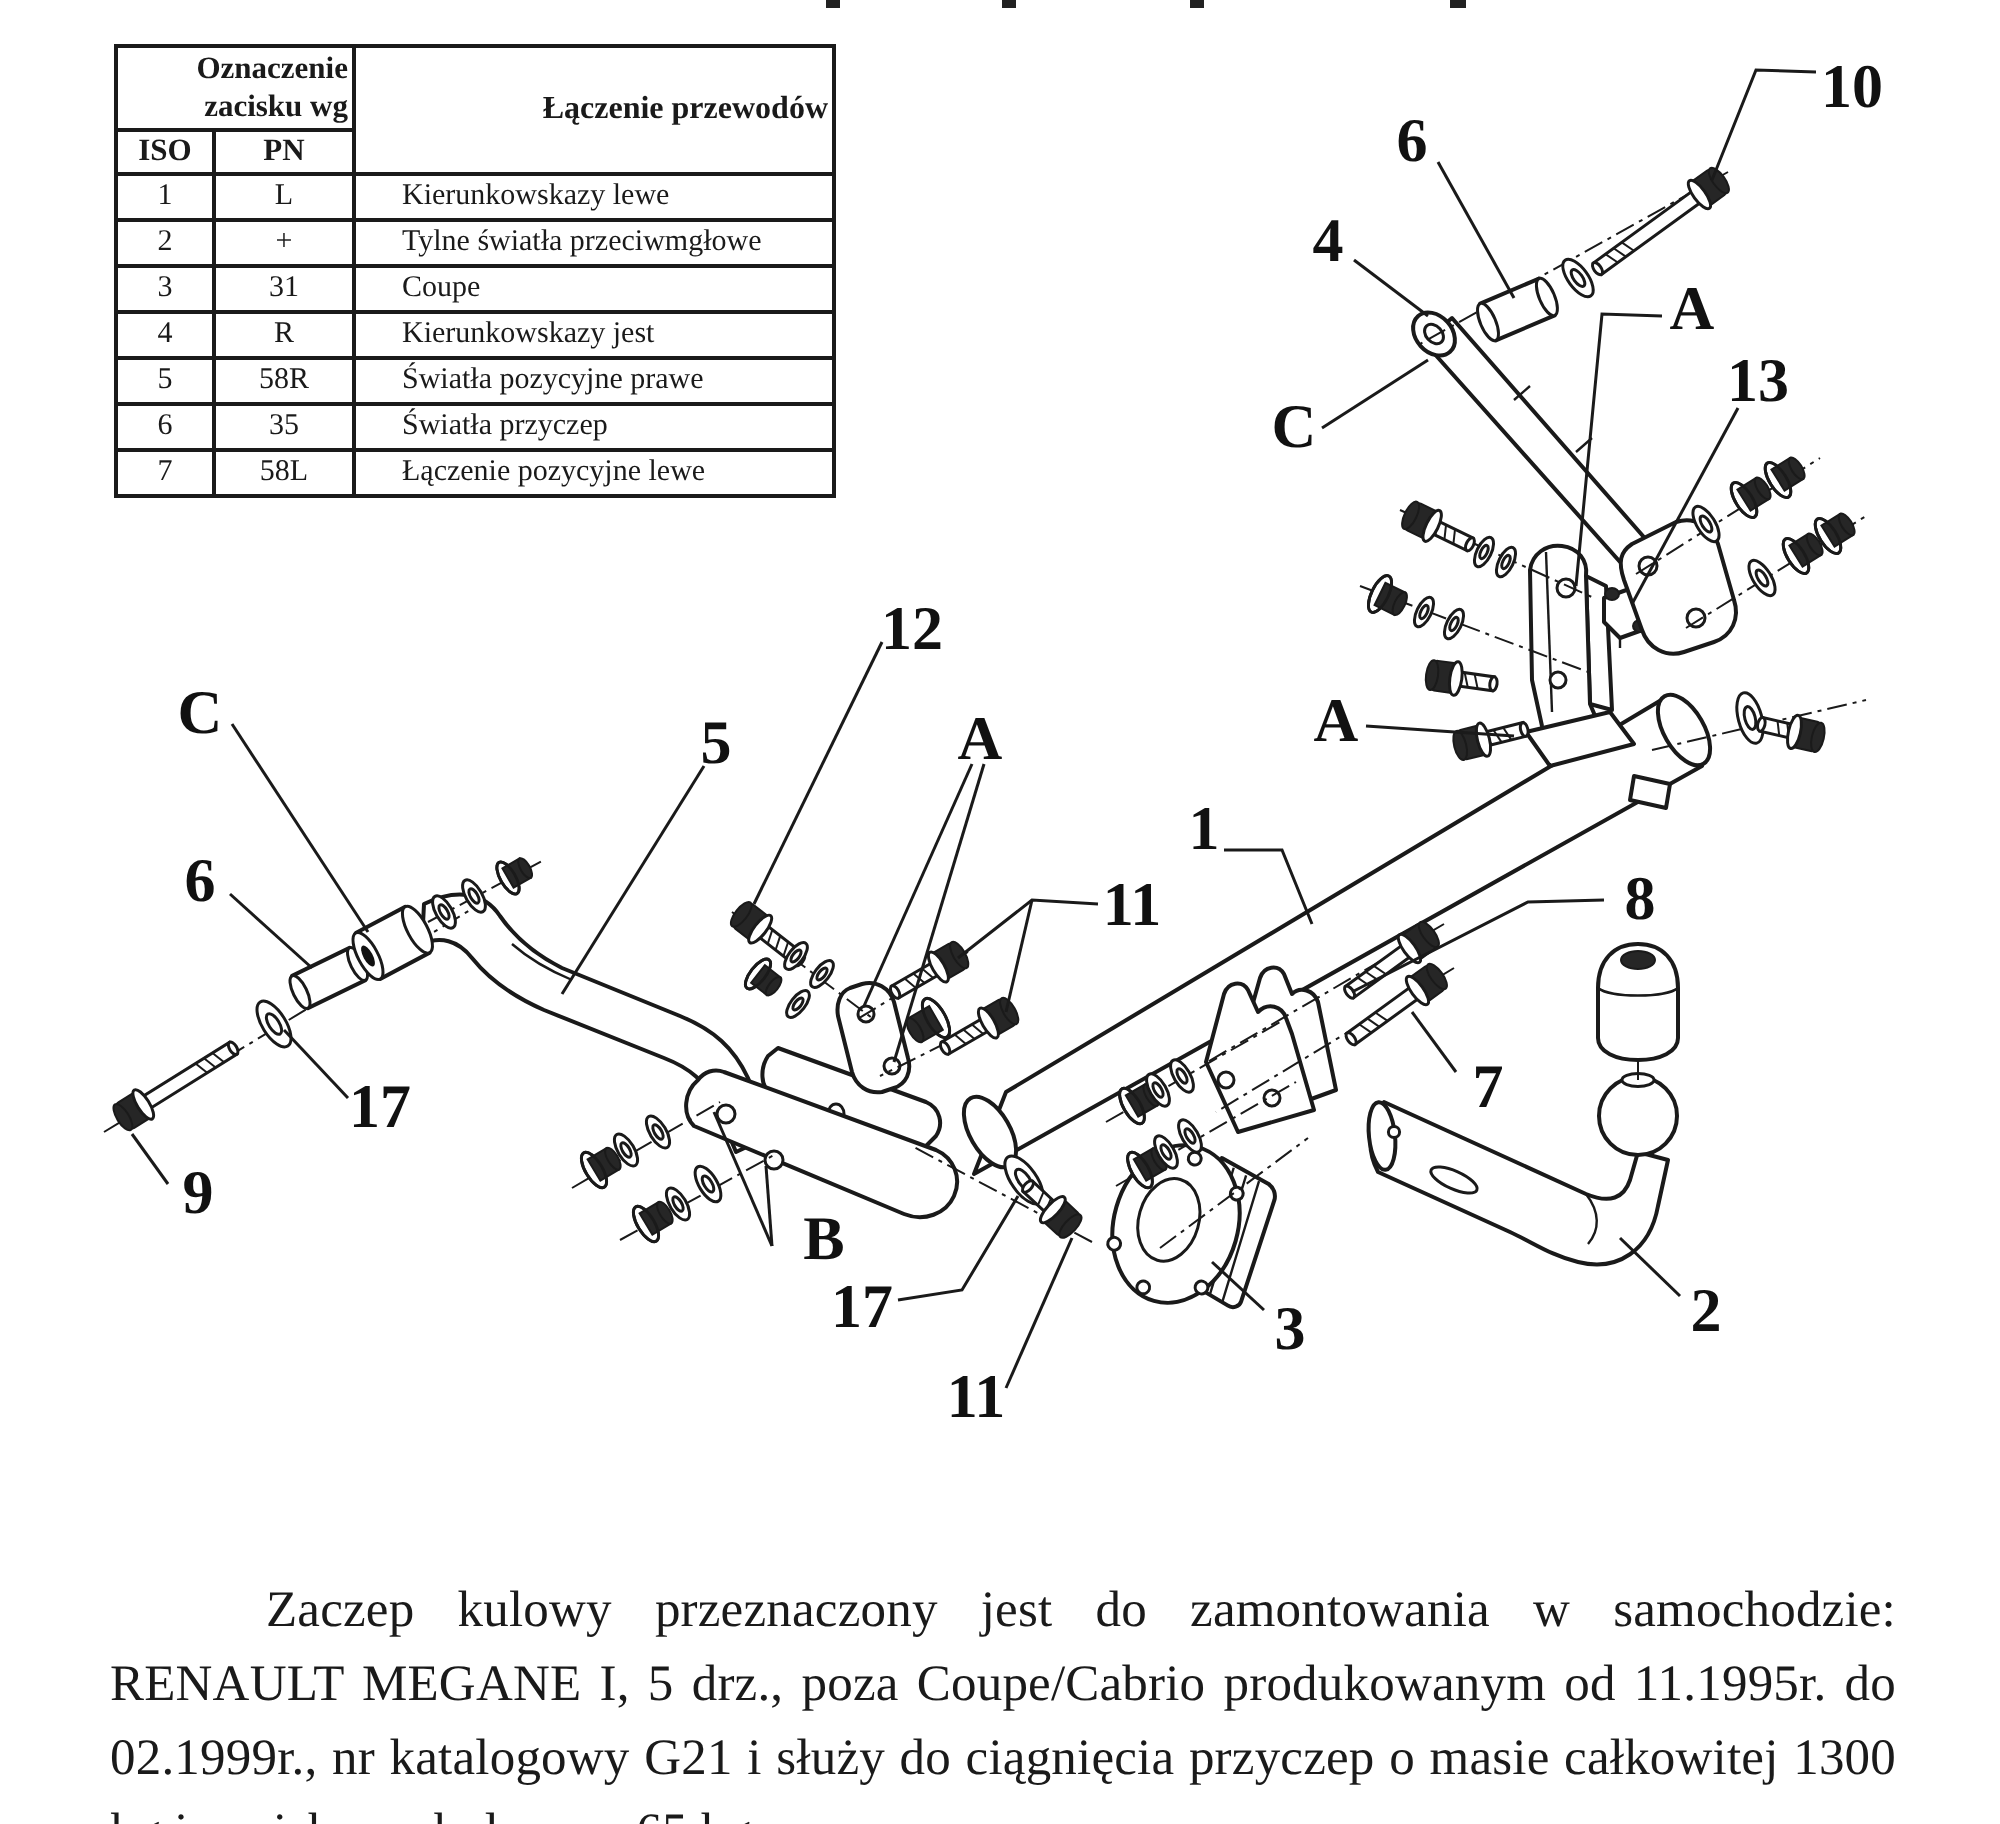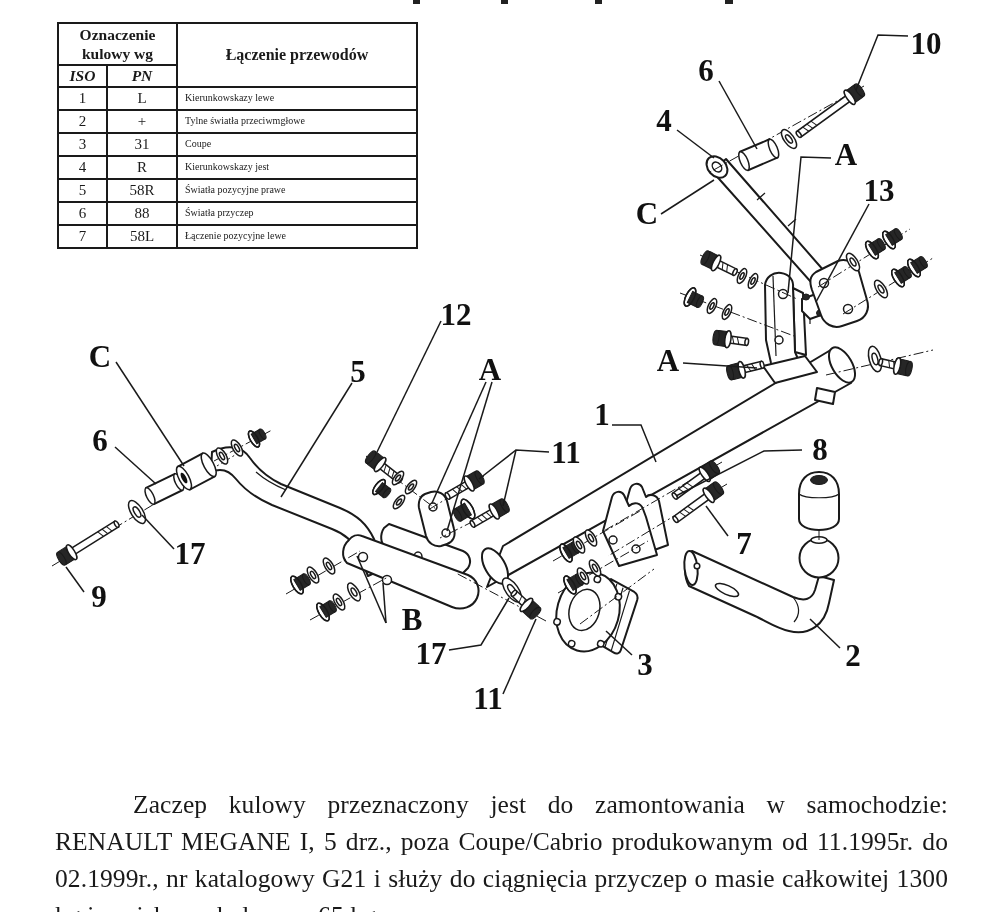--- a/index.html
+++ b/index.html
@@ -5,26 +5,26 @@
   html,body{margin:0;padding:0;background:#888;}
   #page{position:relative;width:1000px;height:912px;background:#ffffff;overflow:hidden;
         font-family:"Liberation Serif",serif;color:#1a1a1a;}
   
   #wiring-table{position:absolute;left:57px;top:22px;border-collapse:collapse;
                 table-layout:fixed;background:#fff;}
   #wiring-table td{border:2px solid #1a1a1a;padding:0 2px;font-size:15px;line-height:1.25;
                    text-align:center;vertical-align:middle;overflow:hidden;white-space:nowrap;}
   #wiring-table td.hdr{font-weight:bold;font-size:15.5px;}
   #wiring-table td.conn-hdr{font-weight:bold;font-size:16px;}
-  #wiring-table td.desc{text-align:left;padding-left:7px;font-size:10px;}
+  #wiring-table td.desc{text-align:left;padding-left:23px;font-size:15px;}
   #wiring-table .c-iso{width:43px;}
   #wiring-table .c-pn{width:64px;}
   #wiring-table .c-desc{width:234px;}
-  #wiring-table tr.h1 td{height:40px;}
-  #wiring-table tr.h2 td{height:20px;font-style:italic;}
+  #wiring-table tr.h1 td{height:40px;text-align:right;}
+  #wiring-table tr.h2 td{height:20px;}
   #wiring-table tr.r td{height:21px;}
   
   #diagram{position:absolute;left:0;top:0;width:1000px;height:912px;}
   .oline{fill:#fff;stroke:#1a1a1a;stroke-width:2;stroke-linejoin:round;}
   .thin{fill:none;stroke:#1a1a1a;stroke-width:1.2;stroke-linejoin:round;}
   .axis{fill:none;stroke:#1a1a1a;stroke-width:1;stroke-dasharray:10 3 2 3;}
   .leader{fill:none;stroke:#1a1a1a;stroke-width:1.5;}
   .callout{font-family:"Liberation Serif",serif;font-weight:700;font-size:31px;fill:#111;}
   .holefill{fill:#fff;stroke:#1a1a1a;stroke-width:1.5;}
   .dark{fill:#262626;stroke:#1a1a1a;stroke-width:1;}
@@ -532,21 +532,21 @@
         <polyline points="503,694 536,619" class="leader"></polyline>
         <text x="488" y="698" class="callout" text-anchor="middle" dominant-baseline="central">11</text>
       </g>
   </svg>
 
   <table id="wiring-table">
     <tbody>
         <tr class="h1">
       <td colspan="2" class="hdr">
         <div>Oznaczenie</div>
-        <div>kulowy wg</div>
+        <div>zacisku wg</div>
       </td>
       <td rowspan="2" class="conn-hdr c-desc">Łączenie przewodów</td>
     </tr>
     <tr class="h2">
       <td class="hdr c-iso">ISO</td>
       <td class="hdr c-pn">PN</td>
     </tr>
     <tr class="r">
       <td>1</td>
       <td>L</td>
@@ -567,21 +567,21 @@
       <td>R</td>
       <td class="desc">Kierunkowskazy jest</td>
     </tr>
     <tr class="r">
       <td>5</td>
       <td>58R</td>
       <td class="desc">Światła pozycyjne prawe</td>
     </tr>
     <tr class="r">
       <td>6</td>
-      <td>88</td>
+      <td>35</td>
       <td class="desc">Światła przyczep</td>
     </tr>
     <tr class="r">
       <td>7</td>
       <td>58L</td>
       <td class="desc">Łączenie pozycyjne lewe</td>
     </tr>
   </tbody>
     </table>
 

